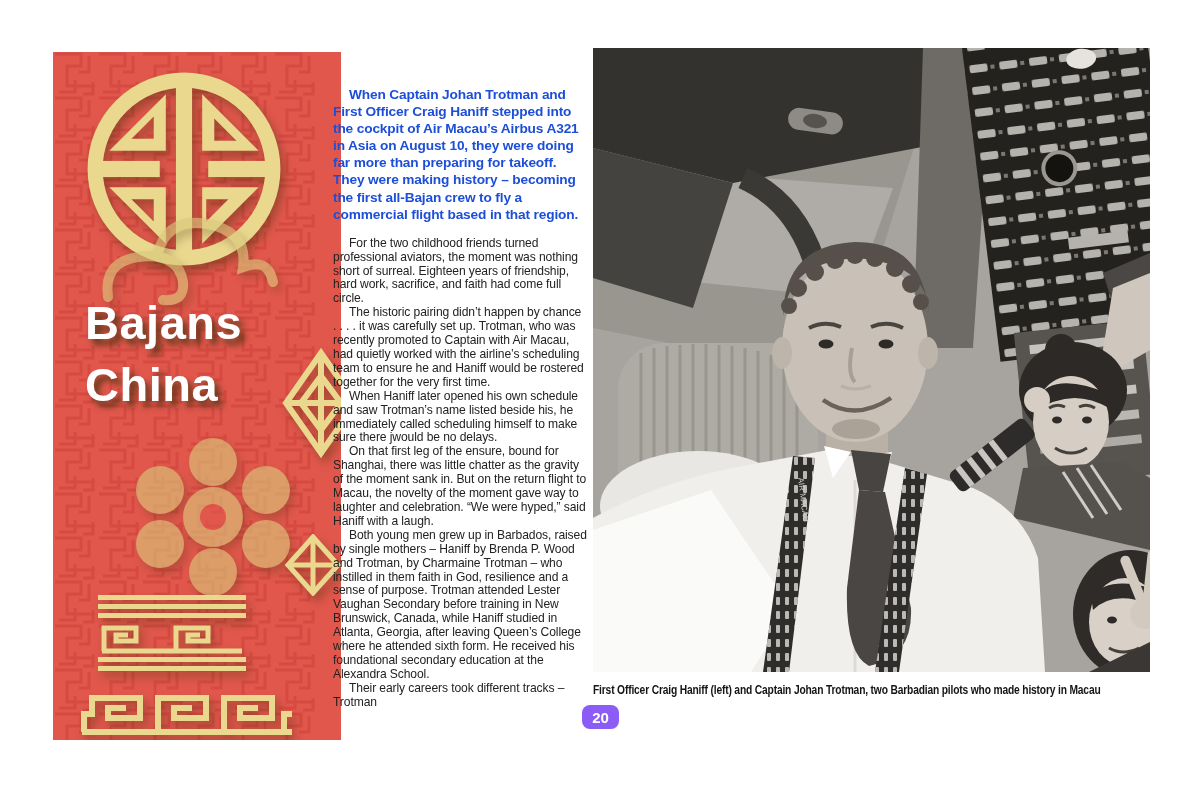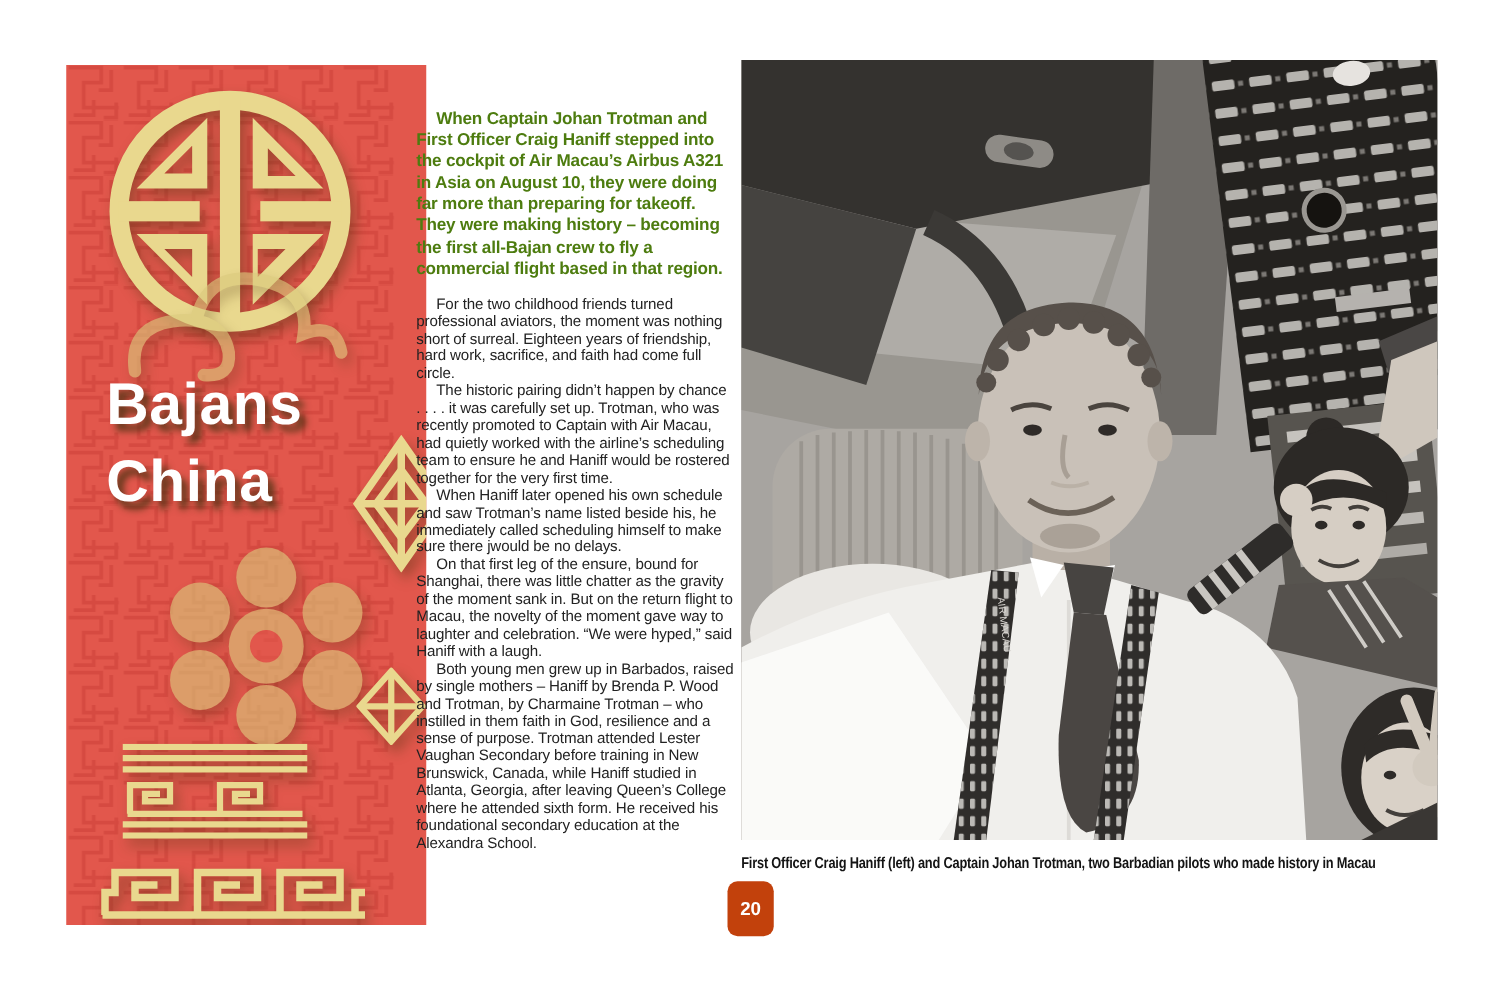--- a/index.html
+++ b/index.html
@@ -15,33 +15,33 @@
   .faint{opacity:.62;}
   .headline{position:absolute;left:32px;top:240px;width:220px;
             font-weight:800;font-size:47px;line-height:62px;letter-spacing:.5px;
             color:#ffffff;text-shadow:5px 6px 6px rgba(62,48,14,.78);}
   .headline span{display:block;}
 
   
   .article{position:absolute;left:333px;top:86px;width:254px;color:#222222;}
   .article p{margin:0;text-indent:16px;font-size:12.1px;line-height:13.9px;
              letter-spacing:-0.1px;}
-  .article .lead{font-weight:700;color:#4d7c0f;font-size:13.7px;line-height:17.1px;
+  .article .lead{font-weight:700;color:#1d4ed8;font-size:13.7px;line-height:17.1px;
                  margin-bottom:14px;letter-spacing:-0.15px;}
 
   
   .photo{position:absolute;left:593px;top:48px;width:557px;height:624px;overflow:hidden;
          background:#a7a4a0;}
   .caption{position:absolute;left:593px;top:683px;width:700px;
            font-weight:700;font-size:12.5px;color:#141414;white-space:nowrap;
            transform:scaleX(.82);transform-origin:left center;letter-spacing:-0.2px;}
 
   
-  .page-badge{position:absolute;left:582px;top:705px;width:37px;height:44px;
-              background:#c2410c;border-radius:8px;color:#ffffff;
+  .page-badge{position:absolute;left:582px;top:705px;width:37px;height:24px;
+              background:#8b5cf6;border-radius:8px;color:#ffffff;
               display:flex;align-items:center;justify-content:center;
               font-weight:700;font-size:15px;}
 </style>
 </head>
 <body>
 
 <div class="page">
 
   <div class="sidebar">
 
@@ -137,20 +137,21 @@
     </div>
   </div>
 
   <div class="article">
     <p class="lead">When Captain Johan Trotman and First Officer Craig Haniff stepped into the cockpit of Air Macau’s Airbus A321 in Asia on August 10, they were doing far more than preparing for takeoff. They were making history – becoming the first all-Bajan crew to fly a commercial flight based in  that region.</p>
     <p>For the two childhood friends turned professional aviators, the moment was  nothing short of surreal. Eighteen years of friendship, hard work, sacrifice, and faith had come full circle.</p>
     <p>The historic pairing didn’t happen by chance . . . . it was carefully set up. Trotman, who was recently promoted to Captain with Air Macau, had quietly worked with the airline’s scheduling team to ensure he and Haniff would be rostered together for the very first time.</p>
     <p>When Haniff later opened his own schedule and saw Trotman’s name listed beside his, he immediately called scheduling himself to make sure there jwould be no delays.</p>
     <p>On that first leg of the ensure, bound for Shanghai, there was little chatter as the gravity of the moment sank in. But on the return flight to Macau, the novelty of the moment gave way to laughter and celebration. “We were hyped,” said Haniff with a laugh.</p>
     <p>Both young men grew up in Barbados, raised by single mothers – Haniff by Brenda P. Wood and Trotman, by Charmaine Trotman – who instilled in them faith in God, resilience and a sense of purpose. Trotman attended Lester Vaughan Secondary before training in New Brunswick, Canada, while Haniff studied in Atlanta, Georgia, after leaving Queen’s College where he attended sixth form. He received his foundational secondary education at the Alexandra School.</p>
+    <p>Their early careers took different tracks – Trotman</p>
   </div>
 
   <div class="photo">
     <svg width="557" height="624" viewBox="0 0 557 624">
       <defs>
         <pattern id="switches" width="30" height="22" patternUnits="userSpaceOnUse">
           <rect x="3" y="7" width="18" height="8" rx="2" fill="#cfccc7"></rect>
           <rect x="24" y="9" width="4" height="4" fill="#8a8783"></rect>
         </pattern>
         <pattern id="strapDash" width="9" height="14" patternUnits="userSpaceOnUse">

